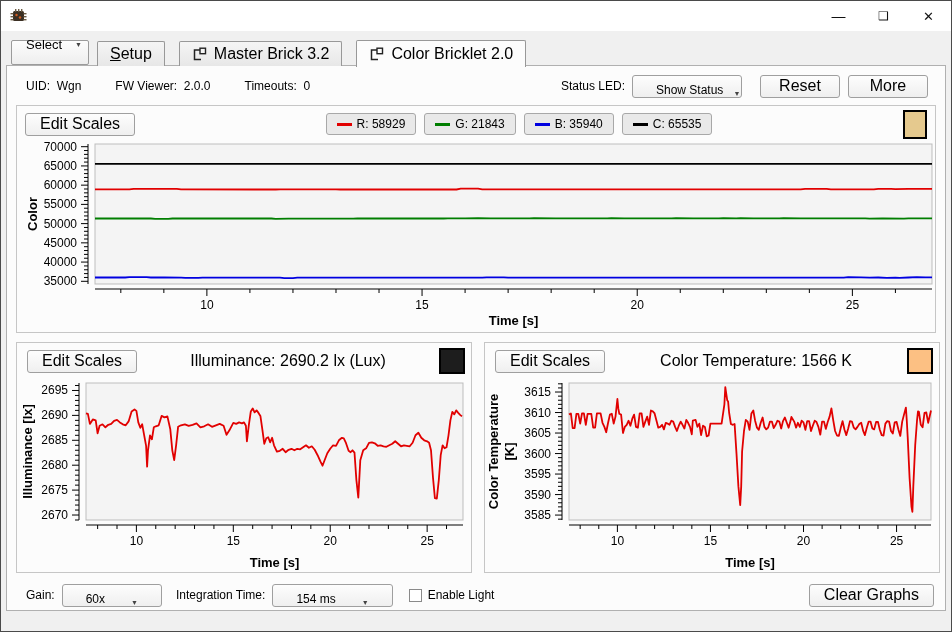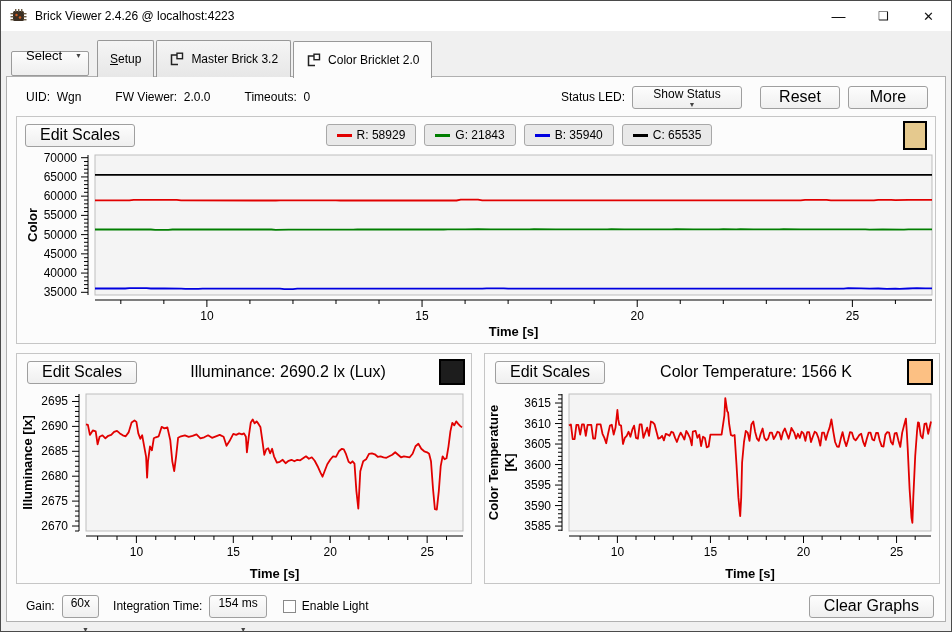--- a/index.html
+++ b/index.html
@@ -25,25 +25,25 @@
   .selectbox {
     height: 25px; margin-right: 8px; margin-bottom: 1px;
     display: inline-flex; align-items: center;
     background: linear-gradient(#fdfdfd,#eeeeee);
     border: 1px solid #9b9b9b; border-radius: 2px;
     padding: 0 6px 16px 14px; min-width: 78px;
   }
   .selectbox .lbl { flex: 1; font-size: 13px; }
   .combo-arrow { font-size: 7px; color: #444; margin-left: 10px; }
   .tab {
-    height: 24px; padding: 18px 12px; display: inline-flex; align-items: center; gap: 7px;
+    height: 24px; padding: 12px 12px; display: inline-flex; align-items: center; gap: 7px;
     background: linear-gradient(#f5f5f5,#e7e7e7);
     border: 1px solid #989898; border-bottom: none;
     border-top-left-radius: 2px; border-top-right-radius: 2px;
-    margin-right: 2px; font-size: 12px; white-space: nowrap;
+    margin-right: 14px; font-size: 16px; white-space: nowrap;
   }
   .tab.active { height: 27px; background: #fcfcfc; margin-bottom: -1px; }
   .tab u { text-decoration: underline; }
   .bricklet-icon { width: 15px; height: 14px; }
   
   .pane {
     margin: 0 5px; margin-top: -1px; height: 546px;
     border: 1px solid #b0b0b0; background: #fcfcfc;
     position: relative; z-index: 2; padding: 6px 9px 6px 9px;
   }
@@ -52,24 +52,24 @@
   .info-row .pair b { font-weight: normal; }
   .info-row .grow { flex: 1; }
   .field-label { margin-right: 7px; }
   .btn {
     display: inline-flex; align-items: center; justify-content: center;
     background: linear-gradient(#fdfdfd,#efefef);
     border: 1px solid #9f9f9f; border-radius: 3px;
     font-size: 16px; padding: 0 14px; height: 23px; white-space: nowrap;
   }
   .combo {
-    display: inline-flex; align-items: center;
+    display: inline-flex; align-items: flex-end;
     background: linear-gradient(#fdfdfd,#efefef);
     border: 1px solid #9f9f9f; border-radius: 3px;
-    font-size: 12px; padding: 0 8px; height: 23px; white-space: nowrap; flex-direction: column;
+    font-size: 12px; padding: 0 23px; height: 23px; white-space: nowrap;
   }
   .combo .lbl { flex: 1; }
   .info-row .combo { width: 110px; margin-right: 10px; }
   .info-row .btn { width: 80px; margin-left: 8px; }
   
   .plot-frame { border: 1px solid #c6c6c6; background: #fcfcfc; padding: 4px 8px 2px 8px; }
   .legend-row { display: flex; align-items: center; height: 28px; }
   .legend-center { flex: 1; display: flex; justify-content: center; gap: 8px; }
   .legend-chip {
     display: inline-flex; align-items: center; gap: 5px;
@@ -103,21 +103,20 @@
       <rect x="0.5" y="11" width="3" height="1.4" fill="#6b5a43"></rect>
     <rect x="13.5" y="5" width="3" height="1.4" fill="#6b5a43"></rect>
       <rect x="13.5" y="8" width="3" height="1.4" fill="#6b5a43"></rect>
       <rect x="13.5" y="11" width="3" height="1.4" fill="#6b5a43"></rect>
     <rect x="5" y="1" width="1.4" height="3" fill="#6b5a43"></rect>
       <rect x="8" y="1" width="1.4" height="3" fill="#6b5a43"></rect>
       <rect x="11" y="1" width="1.4" height="3" fill="#6b5a43"></rect>
     <circle cx="6.5" cy="7" r="1.2" fill="#d55c1e"></circle>
       <circle cx="10" cy="9.5" r="1.2" fill="#d55c1e"></circle>
   </svg>
-  <span class="title">Brick Viewer 2.4.26 @ localhost:4223</span>
   <span class="spacer"></span>
   <span class="wbtn min">—</span>
   <span class="wbtn max">❑</span>
   <span class="wbtn close">✕</span>
 </div>
 
 <div class="tabrow">
   <span class="selectbox">
     <span class="lbl">Select</span>
     <span class="combo-arrow">▼</span>

